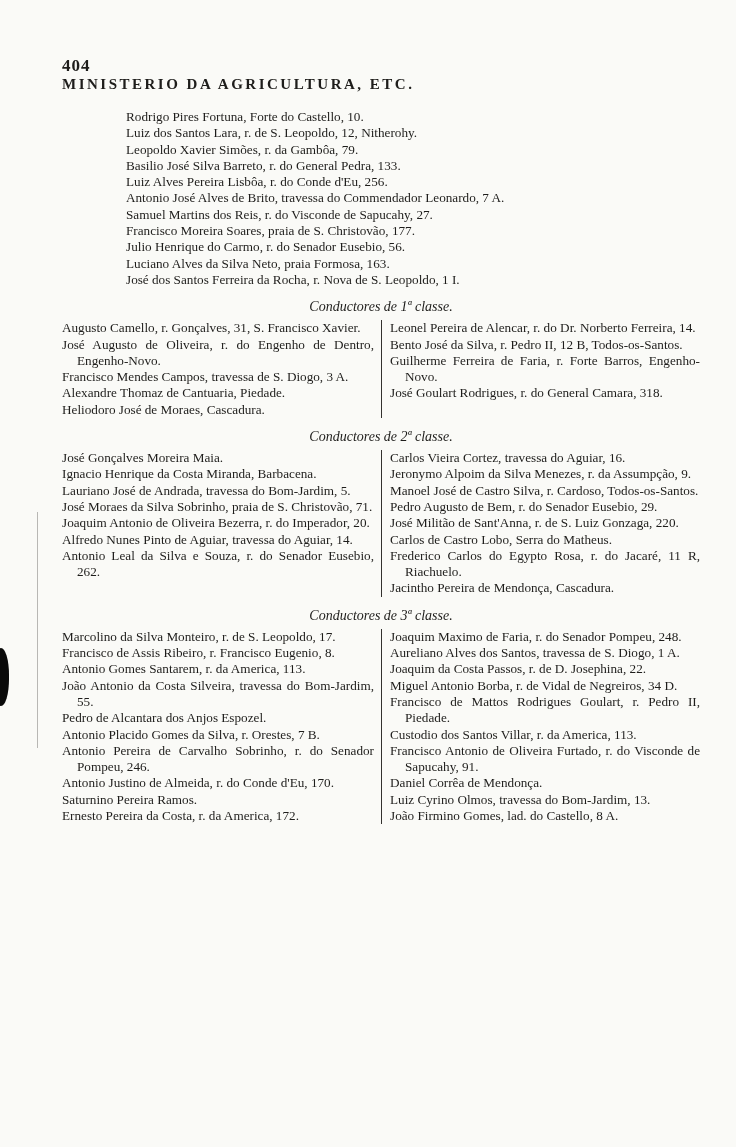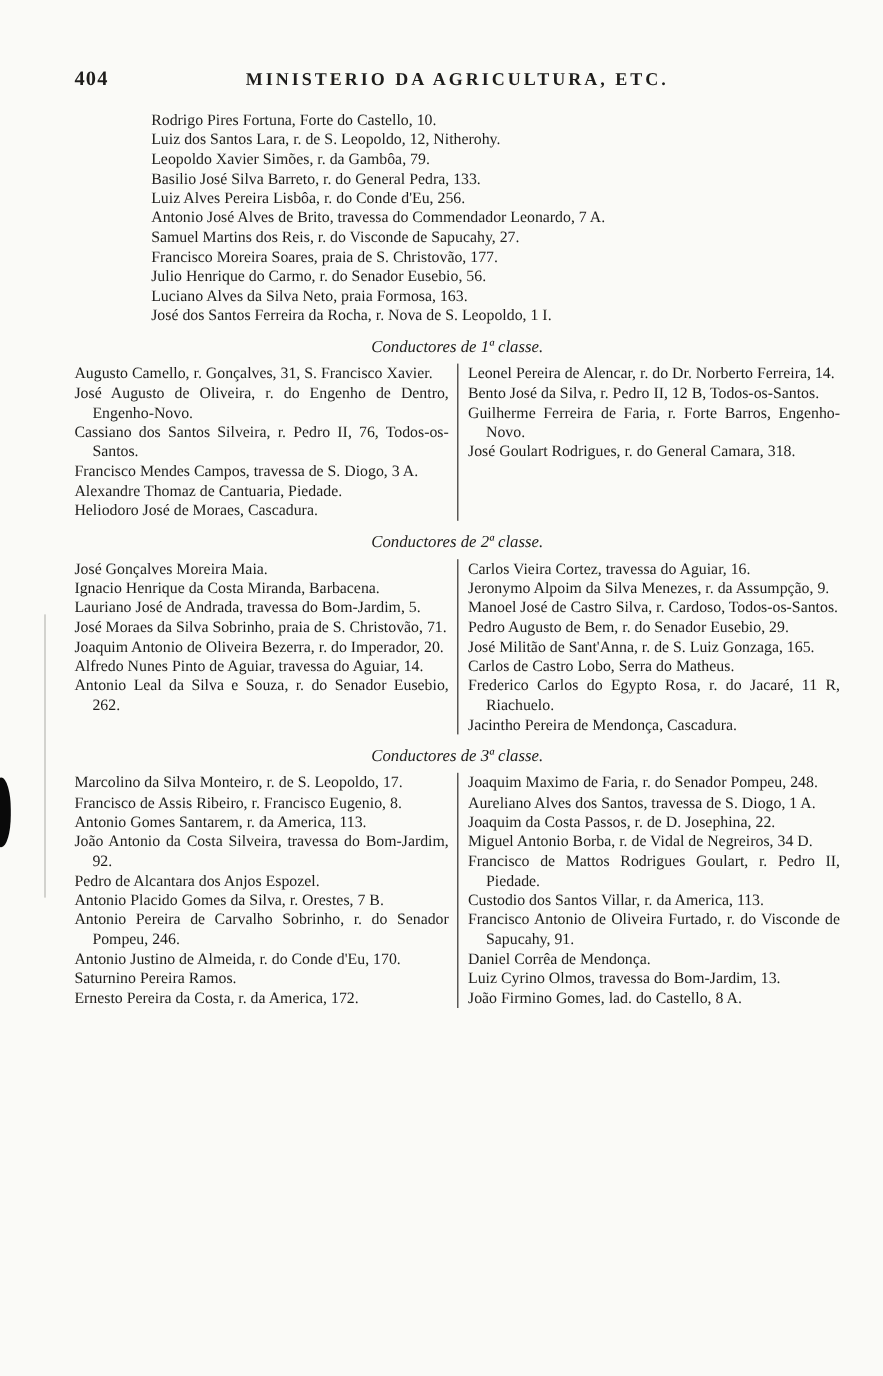--- a/index.html
+++ b/index.html
@@ -17,20 +17,21 @@
     padding: 56px 36px 0 62px;
     box-sizing: border-box;
     width: 100%;
     height: 100%;
   }
   
   .page-header {
     display: flex;
     align-items: baseline;
     margin-bottom: 16px;
+    flex-direction: column;
   }
   .page-number {
     font-size: 17px;
     font-weight: bold;
     letter-spacing: 1px;
     min-width: 90px;
   }
   .page-title {
     flex: 1;
     margin: 0 90px 0 0;
@@ -122,21 +123,20 @@
       <li class="entry">José dos Santos Ferreira da Rocha, r. Nova de S. Leopoldo, 1 I.</li>
     </ul>
 
   <div id="sections">
       <section>
         <div class="section-heading">Conductores de 1ª classe.</div>
         <div class="columns">
           <div class="col left">
             <div class="entry">Augusto Camello, r. Gonçalves, 31, S. Francisco Xavier.</div>
             <div class="entry">José Augusto de Oliveira, r. do Engenho de Dentro, Engenho-Novo.</div>
-            <div class="entry">Cassiano dos Santos Silveira, r. Pedro II, 76, Todos-os-Santos.</div>
             <div class="entry">Francisco Mendes Campos, travessa de S. Diogo, 3 A.</div>
             <div class="entry">Alexandre Thomaz de Cantuaria, Piedade.</div>
             <div class="entry">Heliodoro José de Moraes, Cascadura.</div>
           </div>
           <div class="col right">
             <div class="entry">Leonel Pereira de Alencar, r. do Dr. Norberto Ferreira, 14.</div>
             <div class="entry">Bento José da Silva, r. Pedro II, 12 B, Todos-os-Santos.</div>
             <div class="entry">Guilherme Ferreira de Faria, r. Forte Barros, Engenho-Novo.</div>
             <div class="entry">José Goulart Rodrigues, r. do General Camara, 318.</div>
           </div>
@@ -152,35 +152,35 @@
             <div class="entry">José Moraes da Silva Sobrinho, praia de S. Christovão, 71.</div>
             <div class="entry">Joaquim Antonio de Oliveira Bezerra, r. do Imperador, 20.</div>
             <div class="entry">Alfredo Nunes Pinto de Aguiar, travessa do Aguiar, 14.</div>
             <div class="entry">Antonio Leal da Silva e Souza, r. do Senador Eusebio, 262.</div>
           </div>
           <div class="col right">
             <div class="entry">Carlos Vieira Cortez, travessa do Aguiar, 16.</div>
             <div class="entry">Jeronymo Alpoim da Silva Menezes, r. da Assumpção, 9.</div>
             <div class="entry">Manoel José de Castro Silva, r. Cardoso, Todos-os-Santos.</div>
             <div class="entry">Pedro Augusto de Bem, r. do Senador Eusebio, 29.</div>
-            <div class="entry">José Militão de Sant'Anna, r. de S. Luiz Gonzaga, 165.</div>
+            <div class="entry">José Militão de Sant'Anna, r. de S. Luiz Gonzaga, 220.</div>
             <div class="entry">Carlos de Castro Lobo, Serra do Matheus.</div>
             <div class="entry">Frederico Carlos do Egypto Rosa, r. do Jacaré, 11 R, Riachuelo.</div>
             <div class="entry">Jacintho Pereira de Mendonça, Cascadura.</div>
           </div>
         </div>
       </section>
       <section>
         <div class="section-heading">Conductores de 3ª classe.</div>
         <div class="columns">
           <div class="col left">
             <div class="entry">Marcolino da Silva Monteiro, r. de S. Leopoldo, 17.</div>
             <div class="entry">Francisco de Assis Ribeiro, r. Francisco Eugenio, 8.</div>
             <div class="entry">Antonio Gomes Santarem, r. da America, 113.</div>
-            <div class="entry">João Antonio da Costa Silveira, travessa do Bom-Jardim, 92.</div>
+            <div class="entry">João Antonio da Costa Silveira, travessa do Bom-Jardim, 55.</div>
             <div class="entry">Pedro de Alcantara dos Anjos Espozel.</div>
             <div class="entry">Antonio Placido Gomes da Silva, r. Orestes, 7 B.</div>
             <div class="entry">Antonio Pereira de Carvalho Sobrinho, r. do Senador Pompeu, 246.</div>
             <div class="entry">Antonio Justino de Almeida, r. do Conde d'Eu, 170.</div>
             <div class="entry">Saturnino Pereira Ramos.</div>
             <div class="entry">Ernesto Pereira da Costa, r. da America, 172.</div>
           </div>
           <div class="col right">
             <div class="entry">Joaquim Maximo de Faria, r. do Senador Pompeu, 248.</div>
             <div class="entry">Aureliano Alves dos Santos, travessa de S. Diogo, 1 A.</div>

